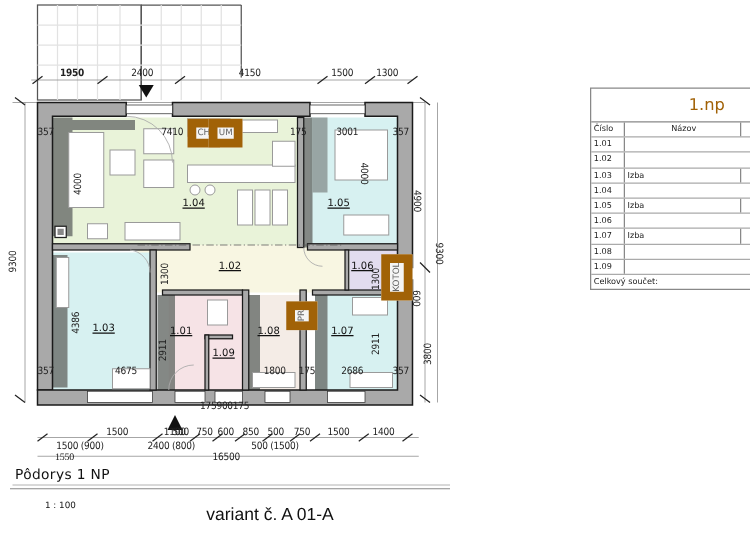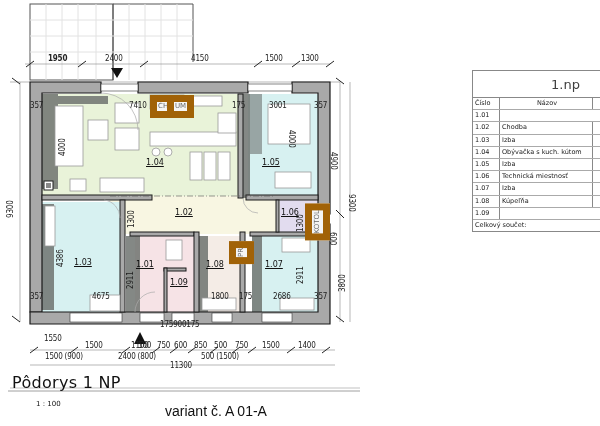--- a/index.html
+++ b/index.html
@@ -5,27 +5,27 @@
   html, body { margin: 0; padding: 0; }
   body { width: 600px; height: 426px; background: #ffffff; position: relative; overflow: hidden; font-family: "DejaVu Sans", sans-serif; }
   .dim { position: absolute; font-size: 8px; color: #222; font-family: "DejaVu Sans Condensed","DejaVu Sans", sans-serif; white-space: nowrap; letter-spacing: -0.2px; }
   .dimv { transform: rotate(-90deg); transform-origin: left top; }
   .room-label { position: absolute; font-size: 8px; color: #111; text-decoration: underline; white-space: nowrap; }
   .tag { position: absolute; font-size: 7px; color: #666; border: 7px solid #a16207; background: #f5f5f5; padding: 0 1px; line-height: 9px; }
   svg { position: absolute; left: 0; top: 0; }
   
   .sched { position: absolute; left: 472px; top: 70px; width: 140px; border: 1px solid #888; font-size: 6.5px; color: #222; background: #fff; }
   .sched-title { height: 26px; border-bottom: 1px solid #888; position: relative; }
-  .sched-title span { position: absolute; left: 78px; top: 6px; font-size: 13px; color: #404040; }
+  .sched-title span { position: absolute; left: 78px; top: 6px; font-size: 13px; color: #a16207; }
   .sched-row { display: flex; height: 11.2px; border-bottom: 1px solid #aaa; line-height: 11px; }
   .sched-row .c1 { width: 24px; padding-left: 2px; border-right: 1px solid #888; }
   .sched-row .c2 { width: 90px; padding-left: 2px; border-right: 1px solid #888; }
   .sched-head .c2 { text-align: center; }
   .sched-total { height: 11px; line-height: 11px; padding-left: 2px; }
-  .title-main { position: absolute; left: 12px; top: 373px; font-size: 16px; color: #111; letter-spacing: 0.3px; }
+  .title-main { position: absolute; left: 12px; top: 373px; font-size: 11px; color: #111; letter-spacing: 0.3px; }
   .scale { position: absolute; left: 36px; top: 400px; font-size: 7px; color: #111; }
   .variant { position: absolute; left: 165px; top: 403px; font-size: 14px; color: #111; font-family: "Liberation Sans", sans-serif; }
 </style>
 </head>
 <body>
 
 <svg width="600" height="426" viewBox="0 0 600 426">
 
   <g stroke="#e2e2e2" stroke-width="1" fill="none">
     <rect x="30" y="4" width="83" height="76" stroke="#555"></rect>
@@ -182,36 +182,36 @@
 <span class="dim" style="left:191px;top:54px;">4150</span>
 <span class="dim" style="left:265px;top:54px;">1500</span>
 <span class="dim" style="left:301px;top:54px;">1300</span>
 
 <span class="dim dimv" style="left:6px;top:218px;">9300</span>
 <span class="dim dimv" style="left:338px;top:152px;transform:rotate(90deg);">4900</span>
 <span class="dim dimv" style="left:337px;top:232px;transform:rotate(90deg);">600</span>
 <span class="dim dimv" style="left:338px;top:292px;">3800</span>
 <span class="dim dimv" style="left:356px;top:194px;transform:rotate(90deg);">9300</span>
 
-<span class="dim" style="left:44px;top:334px;">1550</span>
+<span class="dim" style="left:44px;top:361px;font-family:Liberation Serif, serif;">1550</span>
 <span class="dim" style="left:85px;top:341px;">1500</span>
 <span class="dim" style="left:111px;top:341px;margin-left:27px;">500</span>
 <span class="dim" style="left:131px;top:341px;">1100</span>
 <span class="dim" style="left:157px;top:341px;">750</span>
 <span class="dim" style="left:174px;top:341px;">600</span>
 <span class="dim" style="left:194px;top:341px;">850</span>
 <span class="dim" style="left:214px;top:341px;">500</span>
 <span class="dim" style="left:235px;top:341px;">750</span>
 <span class="dim" style="left:262px;top:341px;">1500</span>
 <span class="dim" style="left:298px;top:341px;">1400</span>
 
 <span class="dim" style="left:45px;top:352px;">1500 (900)</span>
 <span class="dim" style="left:118px;top:352px;">2400 (800)</span>
 <span class="dim" style="left:201px;top:352px;">500 (1500)</span>
-<span class="dim" style="left:170px;top:361px;">11300</span>
+<span class="dim" style="left:170px;top:361px;">16500</span>
 
 <span class="dim" style="left:30px;top:101px;">357</span>
 <span class="dim" style="left:30px;top:292px;">357</span>
 <span class="dim" style="left:314px;top:101px;">357</span>
 <span class="dim" style="left:314px;top:292px;">357</span>
 <span class="dim" style="left:129px;top:101px;">7410</span>
 <span class="dim" style="left:232px;top:101px;">175</span>
 <span class="dim" style="left:269px;top:101px;">3001</span>
 <span class="dim dimv" style="left:58px;top:156px;">4000</span>
 <span class="dim" style="left:296px;top:130px;transform:rotate(90deg);transform-origin:left top;">4000</span>
@@ -247,45 +247,41 @@
     </div>
   <div class="sched-row sched-head">
     <div class="c1">Číslo</div>
     <div class="c2">Názov</div>
   </div>
   <div class="sched-row">
       <div class="c1">1.01</div>
     </div>
   <div class="sched-row">
       <div class="c1">1.02</div>
-      <div class="c2">Chodba</div>
     </div>
   <div class="sched-row">
       <div class="c1">1.03</div>
       <div class="c2">Izba</div>
     </div>
   <div class="sched-row">
       <div class="c1">1.04</div>
-      <div class="c2">Obývačka s kuch. kútom</div>
     </div>
   <div class="sched-row">
       <div class="c1">1.05</div>
       <div class="c2">Izba</div>
     </div>
   <div class="sched-row">
       <div class="c1">1.06</div>
-      <div class="c2">Technická miestnosť</div>
     </div>
   <div class="sched-row">
       <div class="c1">1.07</div>
       <div class="c2">Izba</div>
     </div>
   <div class="sched-row">
       <div class="c1">1.08</div>
-      <div class="c2">Kúpeľňa</div>
     </div>
   <div class="sched-row">
       <div class="c1">1.09</div>
     </div>
   <div class="sched-total">Celkový součet:</div>
 </div>
 
 <div class="title-main">Pôdorys 1 NP</div>
 <div class="scale">1 : 100</div>
 <div class="variant">variant č. A 01-A</div>

